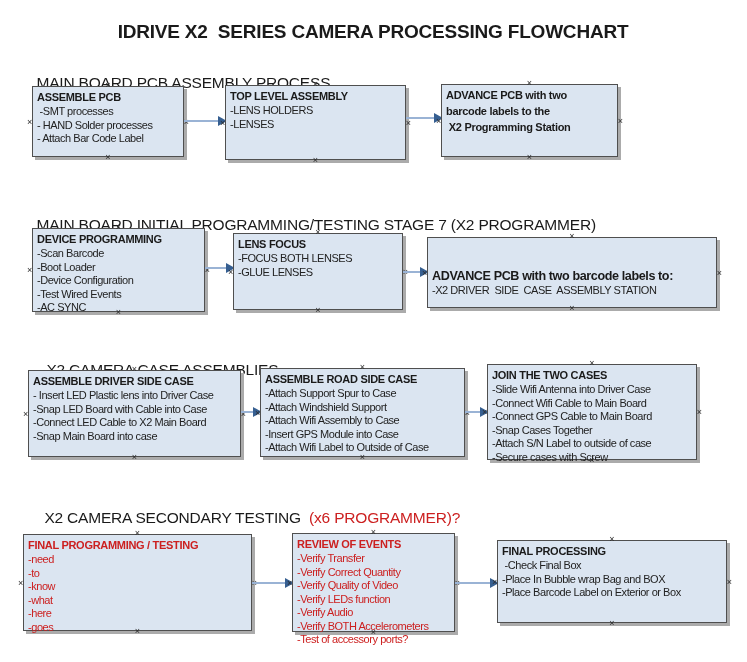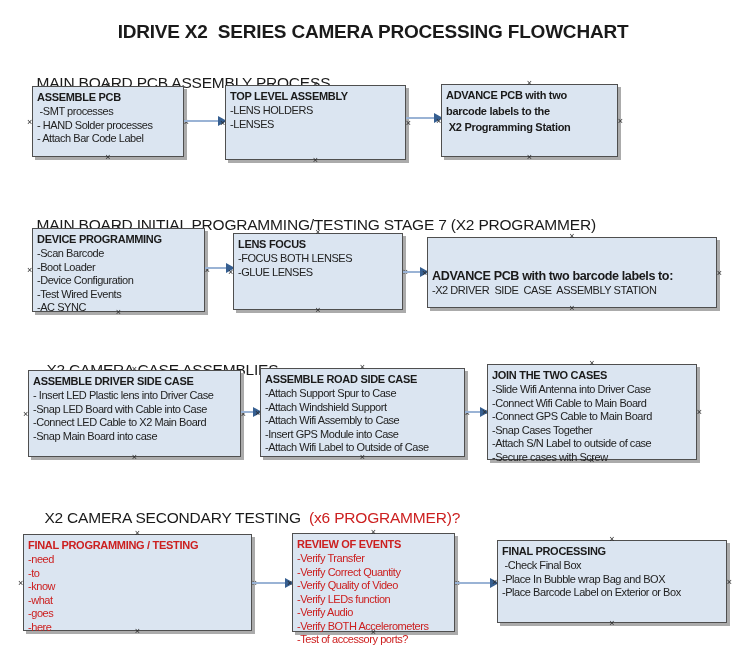--- a/index.html
+++ b/index.html
@@ -198,22 +198,22 @@
   <div class="sec-header" style="left:28px; top:491px;">
     <span>X2 CAMERA SECONDARY TESTING  </span><span class="red-part">(x6 PROGRAMMER)?</span>
   </div>
 
   <div class="box red-box" style="left:23px; top:534px; width:229px; height:97px;">
     <div class="box-title">FINAL PROGRAMMING / TESTING</div>
     <div class="box-item">-need</div>
     <div class="box-item">-to</div>
     <div class="box-item">-know</div>
     <div class="box-item">-what</div>
+    <div class="box-item">-here</div>
     <div class="box-item">-goes</div>
-    <div class="box-item">-here</div>
   <span class="handle handle-top">×</span>
       <span class="handle handle-bottom">×</span>
       <span class="handle handle-left">×</span>
       <span class="handle handle-right">×</span>
     </div>
 
   <div class="arrow" style="left:252px; top:582px; width:40px;">
       <span class="arrow-head"></span>
     </div>
 

